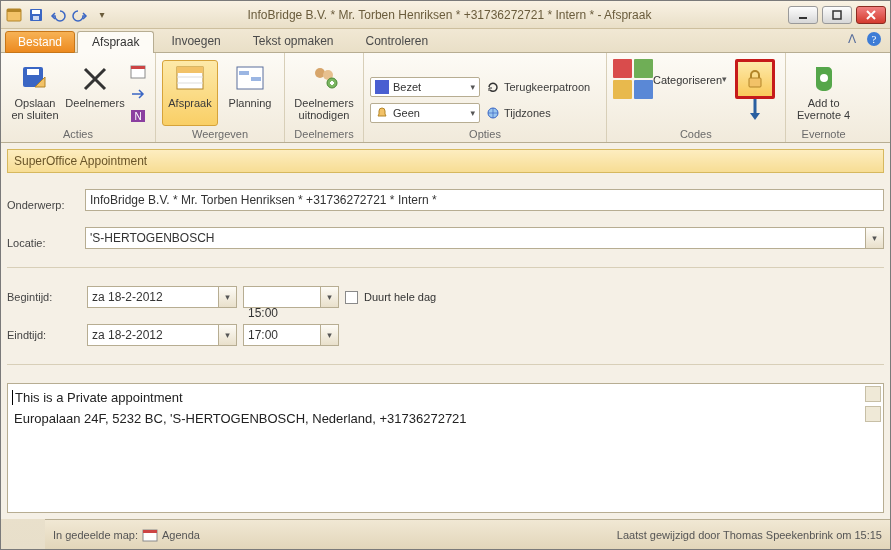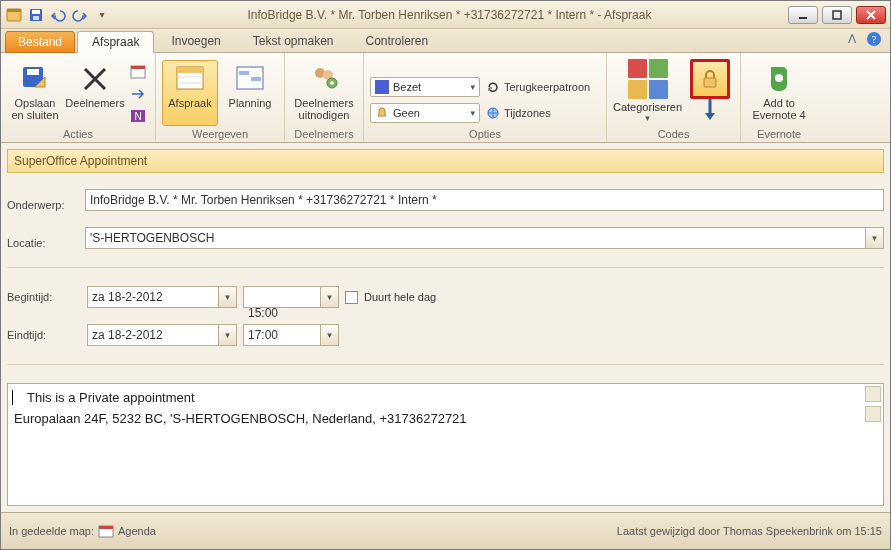--- a/index.html
+++ b/index.html
@@ -166,24 +166,24 @@
     flex:1; background:#fff; border:1px solid #b7ad92; padding:6px;
     position:relative; font-size:13px; color:#222; overflow:hidden;
   }
   .bodyarea p { margin:0 0 6px 0; }
   .sidegizmo {
     position:absolute; right:2px; top:2px; width:16px; display:flex; flex-direction:column; gap:4px;
   }
   .sidegizmo div{width:16px;height:16px;border:1px solid #c7bfa6;background:#efe9d7;}
   
   .statusbar {
-    height:37px; background:linear-gradient(#f1e8d4,#e2d6ba);
+    height:30px; background:linear-gradient(#f1e8d4,#e2d6ba);
     border-top:1px solid #b7ad92;
     display:flex; align-items:center; padding:0 8px;
-    font-size:11px; color:#555;
+    font-size:11px; color:#555;margin-left:44px;
   }
   .statusbar .right { margin-left:auto; }
   .calicon { width:16px;height:16px; display:inline-block;vertical-align:middle;margin:0 4px;}
 </style>
 </head>
 <body>
 
 <div class="window">
 
   <div class="titlebar">
@@ -378,21 +378,21 @@
               <span>Tijdzones</span>
             </div>
           </div>
         </div>
       </div>
       <div class="rgroup-label">Opties</div>
     </div>
 
     <div class="rgroup" style="position:relative;">
       <div class="rgroup-body" style="align-items:flex-start;">
-        <div style="display:flex;flex-direction:column;align-items:center;">
+        <div style="display:flex;align-items:center;">
           <div class="catblock">
             <div style="background:#d94c4c;"></div>
               <div style="background:#6fae56;"></div>
             <div style="background:#e8b94d;"></div>
               <div style="background:#5a88d6;"></div>
           </div>
           <div style="font-size:11px;margin-top:2px;text-align:center;">Categoriseren</div>
           <div style="font-size:9px;color:#555;">▾</div>
         </div>
         <div style="display:flex;flex-direction:column;align-items:center;position:relative;">
@@ -472,21 +472,21 @@
       </div>
       <div class="dtcombo time">
         <span style="flex:1;">17:00</span>
           <div class="ddarrow">▾</div>
       </div>
     </div>
 
     <div style="height:1px;background:#d8cfb8;margin:2px 0;"></div>
 
     <div class="bodyarea">
-      <p style="border-left:1px solid #000;padding-left:14px;margin-left:-2px;">This is a Private appointment</p>
+      <p style="border-left:1px solid #000;padding-left:2px;margin-left:-2px;">This is a Private appointment</p>
       <p>Europalaan 24F, 5232 BC, 'S-HERTOGENBOSCH, Nederland, +31736272721</p>
       <div class="sidegizmo">
         <div></div>
         <div></div>
       </div>
     </div>
   </div>
 
   <div class="statusbar">
     <span>In gedeelde map:</span>

